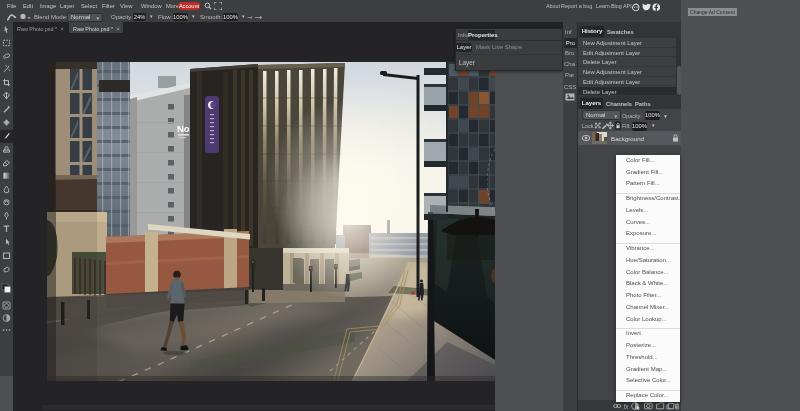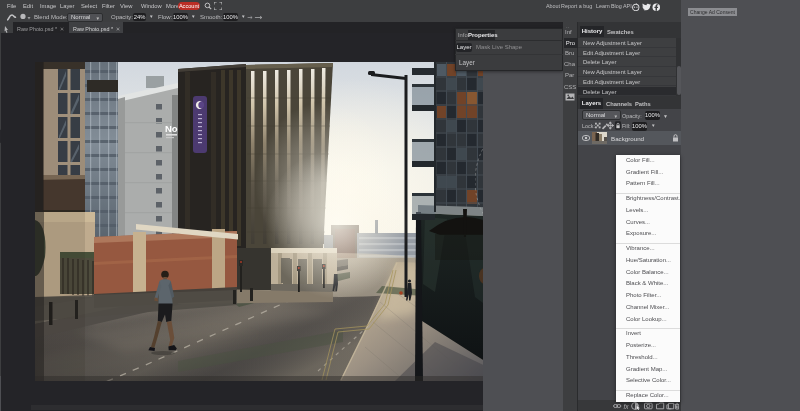--- a/index.html
+++ b/index.html
@@ -143,21 +143,21 @@
       <rect x="4.5" y="264.5" width="6" height="6" fill="#f2f2f2" stroke="#666" stroke-width="0.5"></rect>
       <rect x="3" y="280" width="7" height="7" rx="1" fill="none" stroke="#a8a8aa" stroke-width="0.9"></rect>
       <circle cx="6.5" cy="283.5" r="2" fill="none" stroke="#a8a8aa" stroke-width="0.8"></circle>
       <circle cx="6.5" cy="296" r="3.4" fill="none" stroke="#a8a8aa" stroke-width="0.9"></circle>
       <path d="M6.5 292.6 a3.4 3.4 0 0 1 0 6.8 Z" fill="#a8a8aa"></path>
       <circle cx="3.5" cy="308" r="0.8" fill="#b6b6b8"></circle>
       <circle cx="6.5" cy="308" r="0.8" fill="#b6b6b8"></circle>
       <circle cx="9.5" cy="308" r="0.8" fill="#b6b6b8"></circle>
     </svg>
 
-<div id="canvas" style="left:1px;top:33px;width:482px;height:378px;background:#242428;overflow:hidden;">
+<div id="canvas" style="left:13px;top:33px;width:482px;height:378px;background:#242428;overflow:hidden;">
   <svg id="photo" style="left:34px;top:29px;filter:blur(0.4px) saturate(0.96);" width="476" height="319" viewBox="0 0 476 319">
   <defs>
     <linearGradient id="sky" x1="0" y1="0" x2="0" y2="1">
       <stop offset="0" stop-color="#d2d8df"></stop>
             <stop offset="0.5" stop-color="#edeeea"></stop>
             <stop offset="1" stop-color="#faf6ea"></stop>
     </linearGradient>
     <radialGradient id="flare" cx="0.5" cy="0.5" r="0.5">
       <stop offset="0" stop-color="#fffdf4" stop-opacity="0.95"></stop>
             <stop offset="0.55" stop-color="#fdf8ea" stop-opacity="0.5"></stop>

